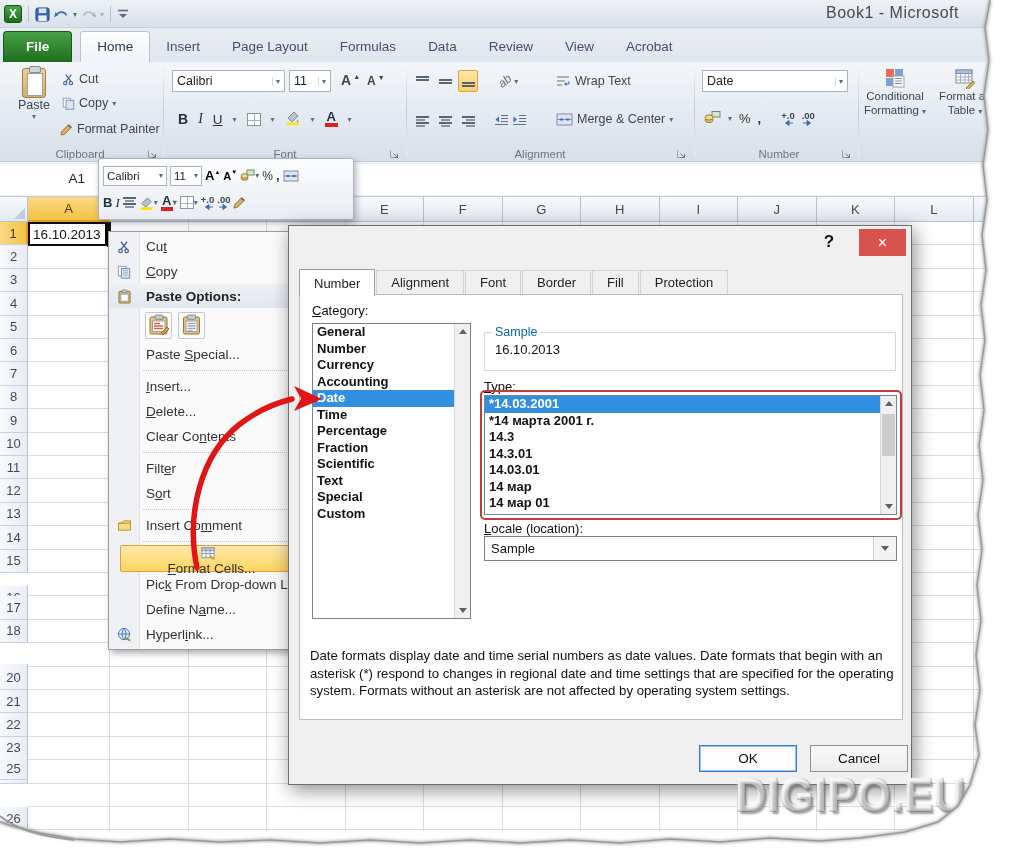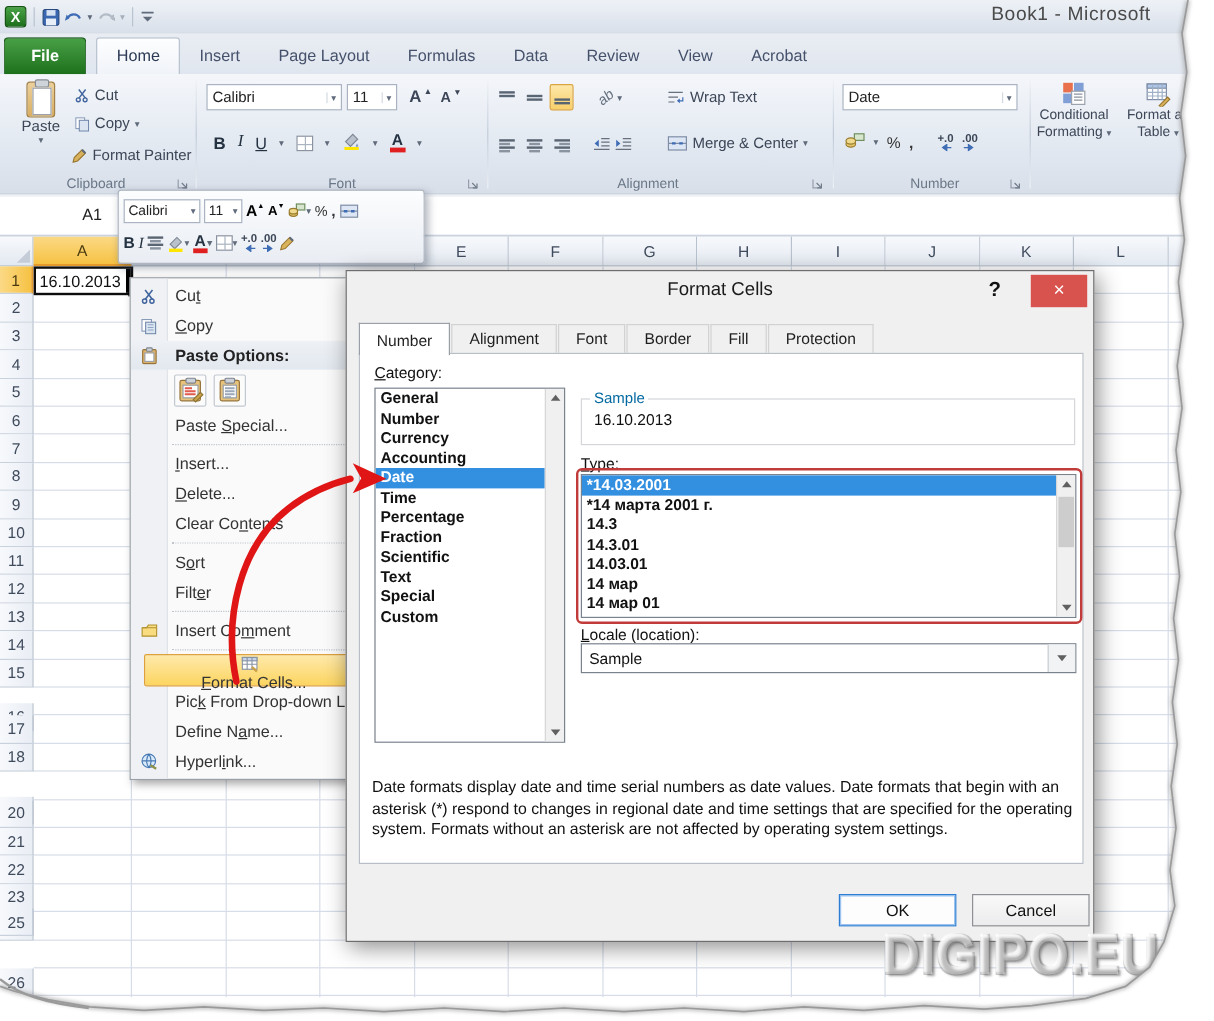--- a/index.html
+++ b/index.html
@@ -610,25 +610,25 @@
     </div>
     <div class="mi">
       <span class="mico"></span>
       <span class="mlabel">Clear Co<u>n</u>tents</span>
     </div>
     <div class="msep">
       <i></i>
     </div>
     <div class="mi">
       <span class="mico"></span>
+      <span class="mlabel">Filt<u>e</u>r</span>
+    </div>
+    <div class="mi">
+      <span class="mico"></span>
       <span class="mlabel">S<u>o</u>rt</span>
-    </div>
-    <div class="mi">
-      <span class="mico"></span>
-      <span class="mlabel">Filt<u>e</u>r</span>
     </div>
     <div class="msep">
       <i></i>
     </div>
     <div class="mi">
       <span class="mico">
         <svg width="15" height="13" viewBox="0 0 16 14">
           <path d="M1.5 4.5l4-.2 1.6-2.3h7.4v10H1.5z" fill="#f9dc7f" stroke="#b2912f"></path>
           <path d="M1.5 4.5h13" stroke="#b2912f"></path>
         </svg>
@@ -663,21 +663,20 @@
           <circle cx="7.5" cy="7.5" r="6" fill="#d9eafb" stroke="#4779b2"></circle>
           <path d="M1.5 7.5h12M7.5 1.5c-2.6 3.4-2.6 8.6 0 12M7.5 1.5c2.6 3.4 2.6 8.6 0 12" stroke="#4779b2" fill="none"></path>
           <path d="M9 11.5l5 3" stroke="#8a8f45" stroke-width="2"></path>
         </svg>
       </span>
       <span class="mlabel">Hyperl<u>i</u>nk...</span>
     </div>
   </div>
 
 <div class="dialog">
-  <div class="dtitle">Format Cells</div>
   <div class="dhelp">?</div>
   <div class="dclose">
       <span>×</span>
     </div>
   <div class="dtabs" id="dlg-tabs">
       <span class="dtab dactive">Number</span>
       <span class="dtab">Alignment</span>
       <span class="dtab">Font</span>
       <span class="dtab">Border</span>
       <span class="dtab">Fill</span>

